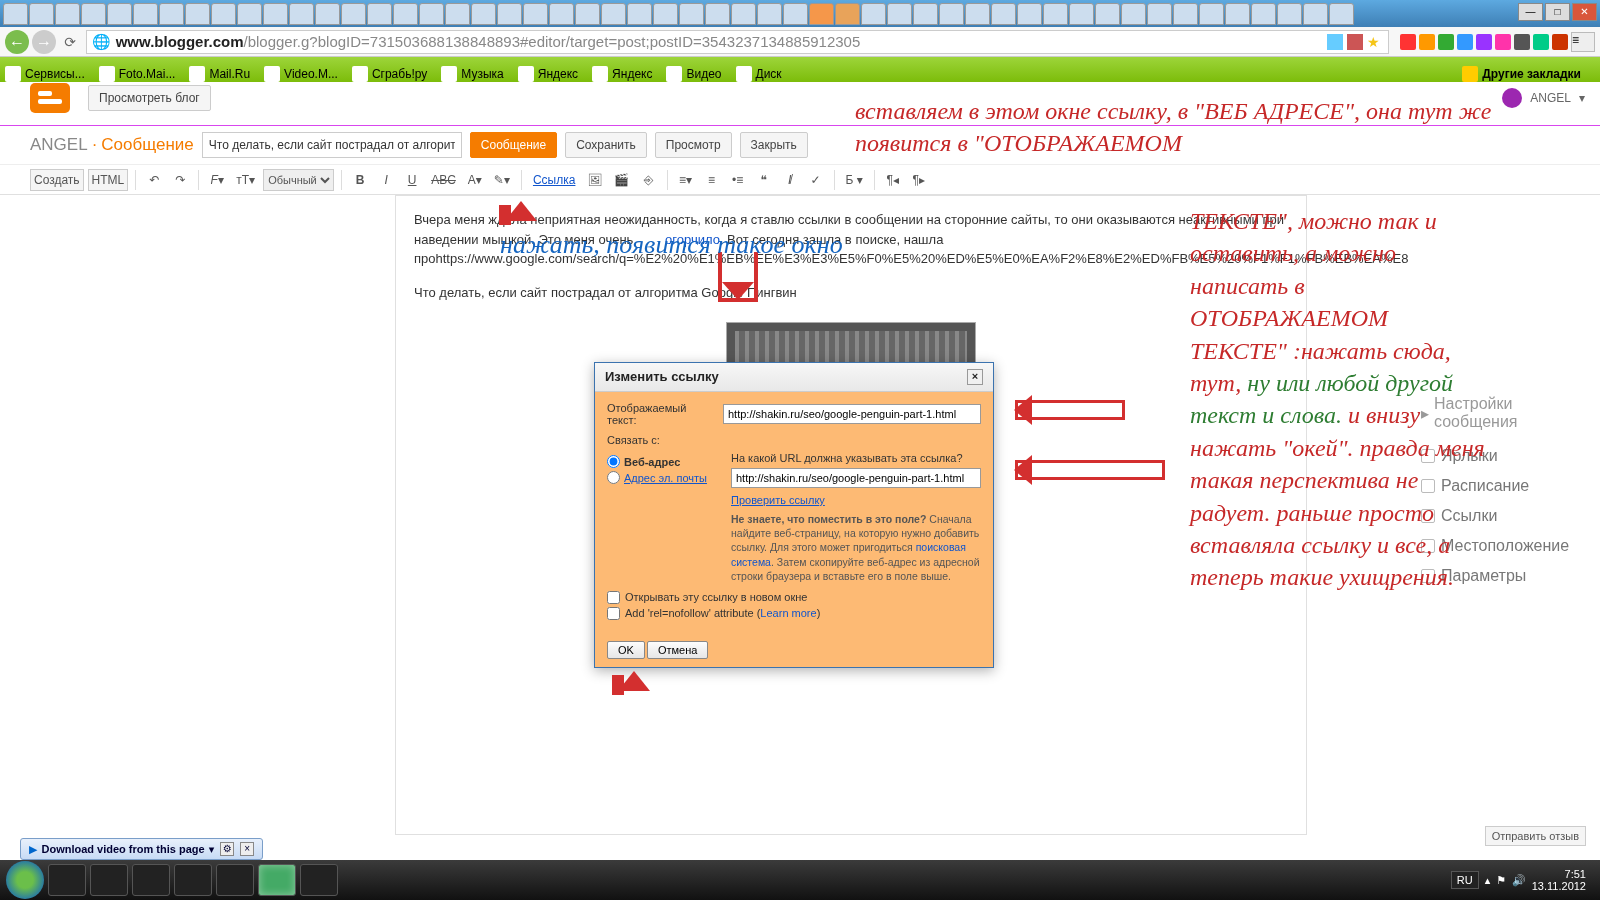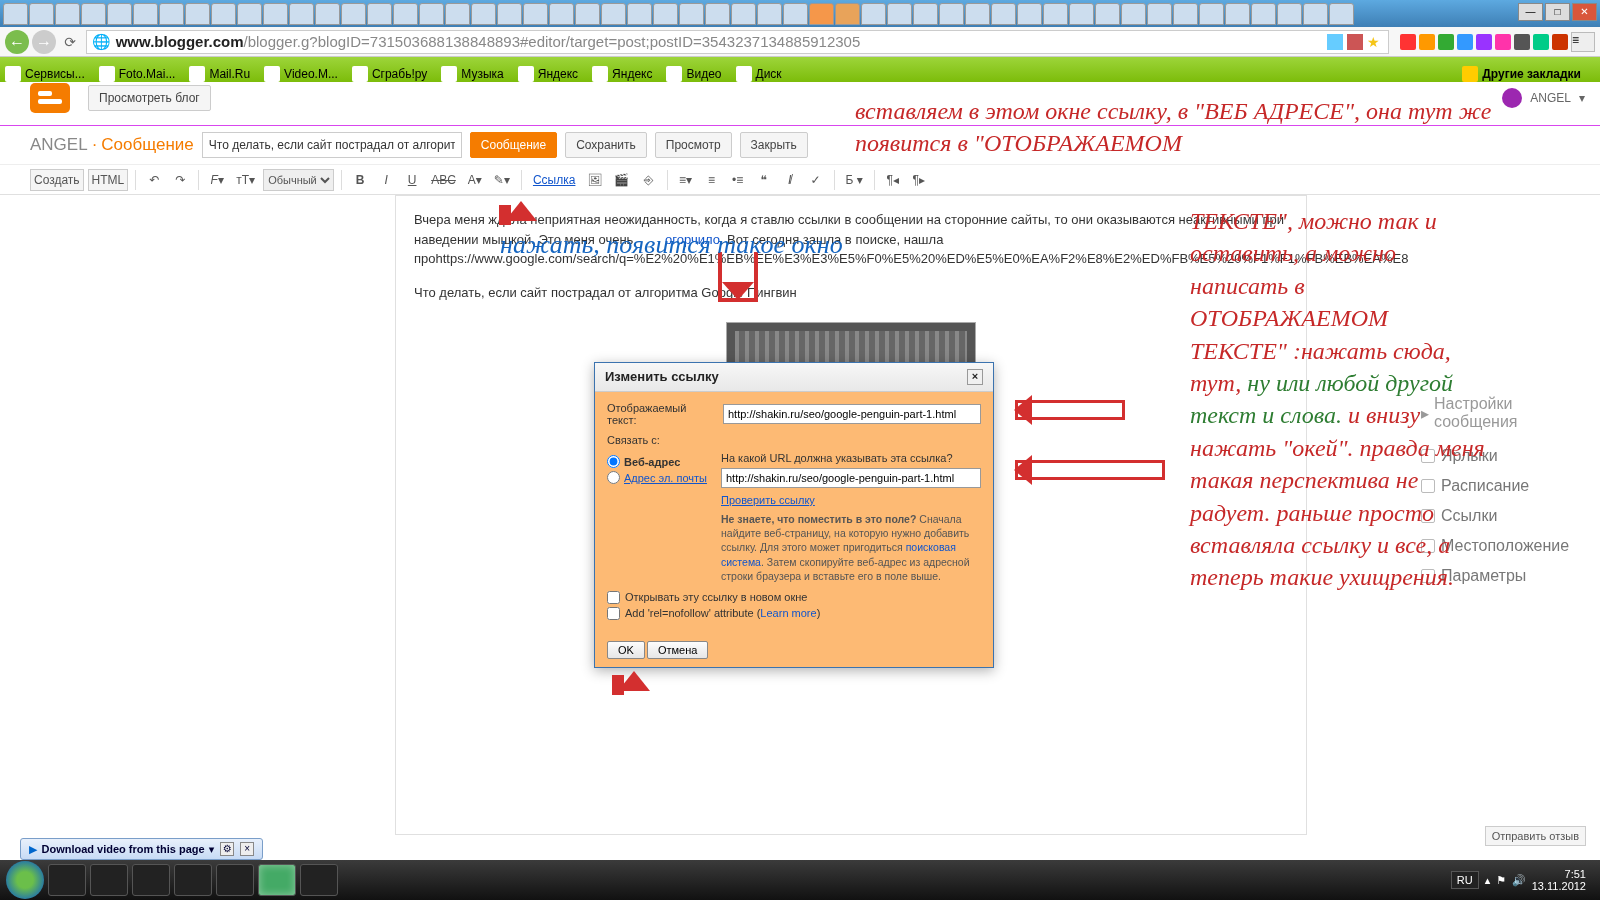--- a/index.html
+++ b/index.html
@@ -56,21 +56,21 @@
   .rp-item { padding:6px 0; display:flex; align-items:center; gap:6px; color:#777;}
   .rp-ico { width:14px; height:14px; border:1px solid #bbb; border-radius:2px;}
   
   .dialog { position:absolute; left:594px; top:362px; width:400px; background:#fdba74; border:1px solid #3b73af; box-shadow:0 3px 12px rgba(0,0,0,.3); z-index:50;}
   .dlg-title { background:linear-gradient(#f7f7f7,#e8e8e8); padding:6px 10px; font-weight:bold; font-size:13px; color:#222; display:flex; justify-content:space-between; border-bottom:1px solid #ccc;}
   .dlg-x { width:16px; height:16px; border:1px solid #999; text-align:center; line-height:12px; font-size:11px; background:#f0f0f0;}
   .dlg-body { padding:10px 12px; font-size:11px; color:#333;}
   .dlg-row { display:flex; gap:8px; margin-bottom:8px; align-items:center;}
   .dlg-row label { width:108px; color:#333;}
   .dlg-row input[type=text] { flex:1; border:1px solid #999; height:20px; padding:0 4px; font-size:11px;}
-  .dlg-cols { display:flex; gap:4px;}
+  .dlg-cols { display:flex; gap:14px;}
   .dlg-left { width:110px;}
   .dlg-right { flex:1;}
   .radio-row { display:flex; align-items:center; gap:4px; margin:3px 0;}
   .radio-row a { color:#1155cc; text-decoration:underline;}
   .help { color:#555; font-size:10.5px; margin-top:6px; line-height:1.35;}
   .help a { color:#1155cc;}
   .chk-row { display:flex; align-items:center; gap:5px; margin:3px 0; font-size:11px;}
   .dlg-btns { padding:8px 12px; display:flex; gap:2px;}
   .dlg-btn { padding:2px 10px; border:1px solid #888; background:linear-gradient(#fdfdfd,#e6e6e6); font-size:11px; border-radius:2px;}
   

